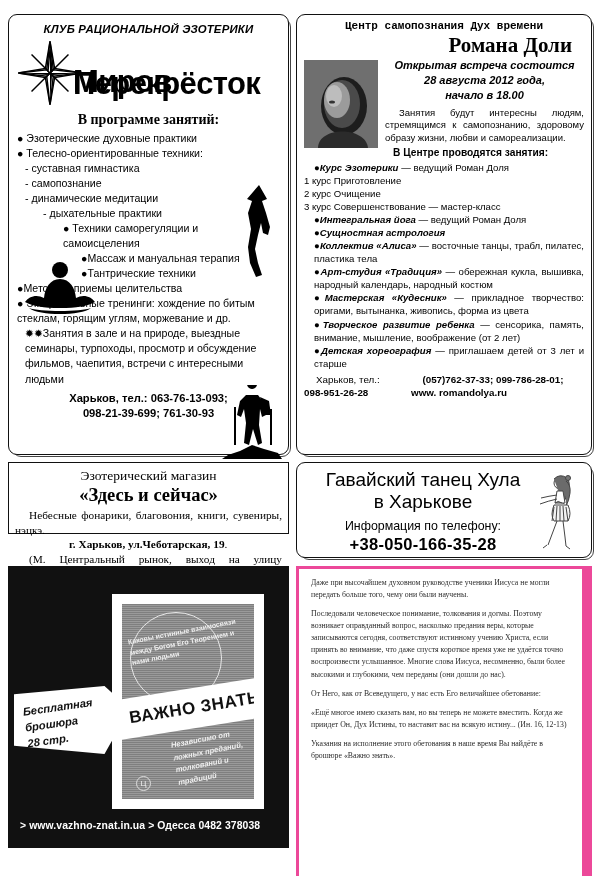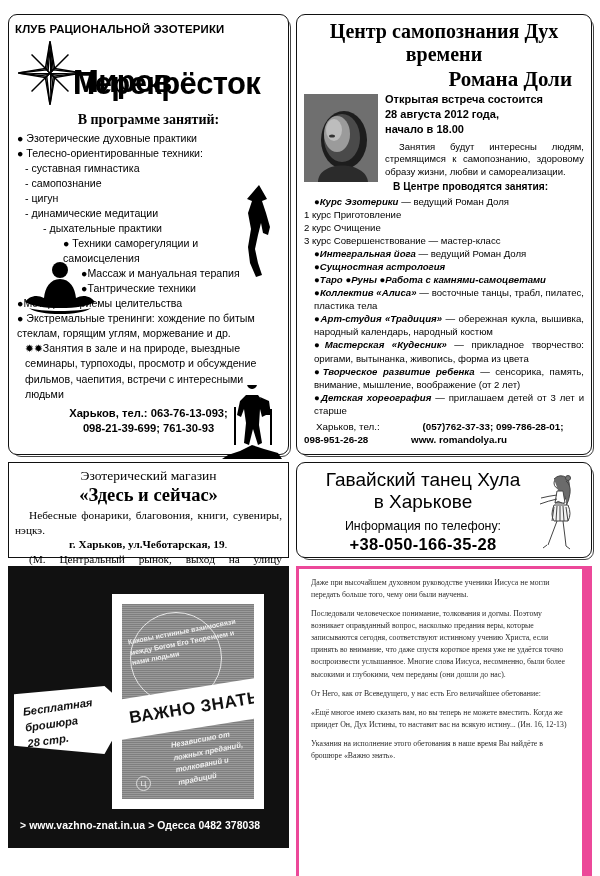--- a/index.html
+++ b/index.html
@@ -18,22 +18,23 @@
   .rounded{border:1.6px solid #111;border-radius:9px;}
   .rounded:after{
     content:"";position:absolute;left:3px;top:3px;right:-3px;bottom:-3px;
     border-radius:9px;border:1.2px solid #444;z-index:-1;
   }
   .sq{border:1.5px solid #111;}
 
   
   #ad-club{left:8px;top:14px;width:281px;height:441px;padding:5px 6px 2px 6px;}
   .club-head{
-    text-align:left;font-weight:bold;font-size:11.4px;letter-spacing:.2px;
+    text-align:center;font-weight:bold;font-size:11.4px;letter-spacing:.2px;
     margin:3px 0 0 0;
+    font-style:italic;
   }
   .club-title-wrap{position:relative;height:76px;margin-top:1px;}
   .star{position:absolute;left:2px;top:4px;width:66px;height:66px;}
   .club-t1{
     position:absolute;left:58px;top:-2px;font-size:31px;font-weight:bold;
     letter-spacing:-.6px;line-height:1;margin-top:34px;
   }
   .club-t2{
     position:absolute;left:58px;top:30px;font-size:31px;font-weight:bold;
     letter-spacing:-.6px;line-height:1;
@@ -55,51 +56,51 @@
     margin-top:4px;position:relative;z-index:3;
     font-family:"Liberation Sans",sans-serif;
   }
   
   .sil{position:absolute;z-index:1;}
   #sil-yoga{right:6px;top:168px;width:46px;height:96px;}
   #sil-lotus{left:14px;top:245px;width:74px;height:60px;}
   #sil-hiker{right:6px;top:370px;width:60px;height:78px;}
 
   
-  #ad-shop{left:8px;top:462px;width:281px;height:96px;padding:3px 6px;}
+  #ad-shop{left:8px;top:462px;width:281px;height:72px;padding:3px 6px;}
   .shop-h{
     text-align:center;font-family:"Liberation Serif",serif;font-size:13.5px;
     margin-top:2px;
   }
   .shop-t{
     text-align:center;font-family:"Liberation Serif",serif;font-size:18.5px;
     font-weight:bold;margin:1px 0 2px;
   }
   .shop-p{
     font-family:"Liberation Serif",serif;font-size:11.3px;line-height:1.3;
     text-align:justify;margin:0;
   }
   .shop-p.indent{text-indent:14px;}
   .b{font-weight:bold;margin-left:40px;}
 
   
   #ad-center{left:296px;top:14px;width:296px;height:441px;padding:3px 7px 2px 7px;}
   .c-head{
-    text-align:center;font-family:Liberation Serif, serif;font-weight:bold;
-    font-size:20px;margin:2px 0 0;
+    text-align:center;font-family:Liberation Mono, monospace;font-weight:bold;
+    font-size:11px;margin:2px 0 0;
   }
   .c-name{
     text-align:right;font-family:"Liberation Serif",serif;font-weight:bold;
     font-size:21px;margin:1px 0 0;padding-right:12px;
   }
   .portrait{
     float:left;width:74px;height:88px;margin:2px 7px 2px 0;
     background:#7d7d7d;position:relative;overflow:hidden;
   }
-  .c-meet{font-weight:bold;font-size:11px;line-height:1.35;margin-left:80px;}
+  .c-meet{text-align:center;font-weight:bold;font-size:11px;line-height:1.35;margin-left:80px;font-style:italic;}
   .c-body{font-size:9.5px;line-height:1.33;text-align:justify;margin:4px 0 0;}
   .c-body p{margin:0;text-indent:14px;}
   .c-bold{font-weight:bold;font-size:10.2px;text-indent:8px !important;margin-top:2px !important;}
   .c-items{font-size:9.6px;line-height:1.36;margin-top:1px;}
   .c-items div{text-align:justify;}
   .it-ind{padding-left:10px;}
   .ital{font-style:italic;font-weight:bold;}
   .c-phone{font-size:9.8px;line-height:1.35;margin-top:3px;text-indent:12px;}
   .c-phone .b{font-weight:bold;}
 
@@ -237,21 +238,20 @@
       <rect x="12" y="22" width="2" height="38" fill="#000"></rect>
       <rect x="48" y="24" width="2" height="36" fill="#000"></rect>
       <path fill="#000" d="M0 74 L60 74 L56 68 L42 64 L30 60 L18 66 L6 70 Z"></path>
     </svg>
 
     <div class="club-list">
       <div class="ind0">● Эзотерические духовные практики</div>
       <div class="ind0">● Телесно-ориентированные техники:</div>
       <div class="ind1">- суставная гимнастика</div>
       <div class="ind1">- самопознание</div>
-      <div class="ind1">- цигун</div>
       <div class="ind1">- динамические медитации</div>
       <div class="ind2">- дыхательные практики</div>
       <div class="ind3">● Техники саморегуляции и</div>
       <div class="ind3">самоисцеления</div>
       <div class="ind4">●Массаж и мануальная терапия</div>
       <div class="ind4">●Тантрические техники</div>
       <div class="ind0">●Методы и приемы целительства</div>
       <div class="ind0 wrapline">● Экстремальные тренинги: хождение по битым стеклам, горящим углям, моржевание и др.</div>
       <div class="ind1 wrapline">✹✹Занятия в зале и на природе, выездные семинары, турпоходы, просмотр и обсуждение фильмов, чаепития, встречи с интересными людьми</div>
     </div>
@@ -296,21 +296,20 @@
       <p class="c-bold">В Центре проводятся занятия:</p>
     </div>
 
     <div class="c-items">
       <div class="it-ind"><span class="ital">●Курс Эзотерики</span><span> — ведущий Роман Доля</span></div>
       <div>1 курс Приготовление</div>
       <div>2 курс Очищение</div>
       <div>3 курс Совершенствование — мастер-класс</div>
       <div class="it-ind"><span class="ital">●Интегральная йога</span><span> — ведущий Роман Доля</span></div>
       <div class="it-ind"><span class="ital">●Сущностная астрология</span></div>
-      <div class="it-ind"><span class="ital">●Таро  ●Руны  ●Работа с камнями-самоцветами</span></div>
       <div class="it-ind"><span class="ital">●Коллектив «Алиса»</span><span> — восточные танцы, трабл, пилатес, пластика тела</span></div>
       <div class="it-ind"><span class="ital">●Арт-студия «Традиция»</span><span> — обережная кукла, вышивка, народный календарь, народный костюм</span></div>
       <div class="it-ind"><span class="ital">●Мастерская «Кудесник»</span><span> — прикладное творчество: оригами, вытынанка, живопись, форма из цвета</span></div>
       <div class="it-ind"><span class="ital">●Творческое развитие ребенка</span><span> — сенсорика, память, внимание, мышление, воображение (от 2 лет)</span></div>
       <div class="it-ind"><span class="ital">●Детская хореография</span><span> — приглашаем  детей от 3 лет и старше</span></div>
     </div>
 
     <div class="c-phone">
       <span>Харьков, тел.: </span><span class="b">(057)762-37-33; 099-786-28-01; 098-951-26-28</span> <span class="b">www. romandolya.ru</span>
     </div>

